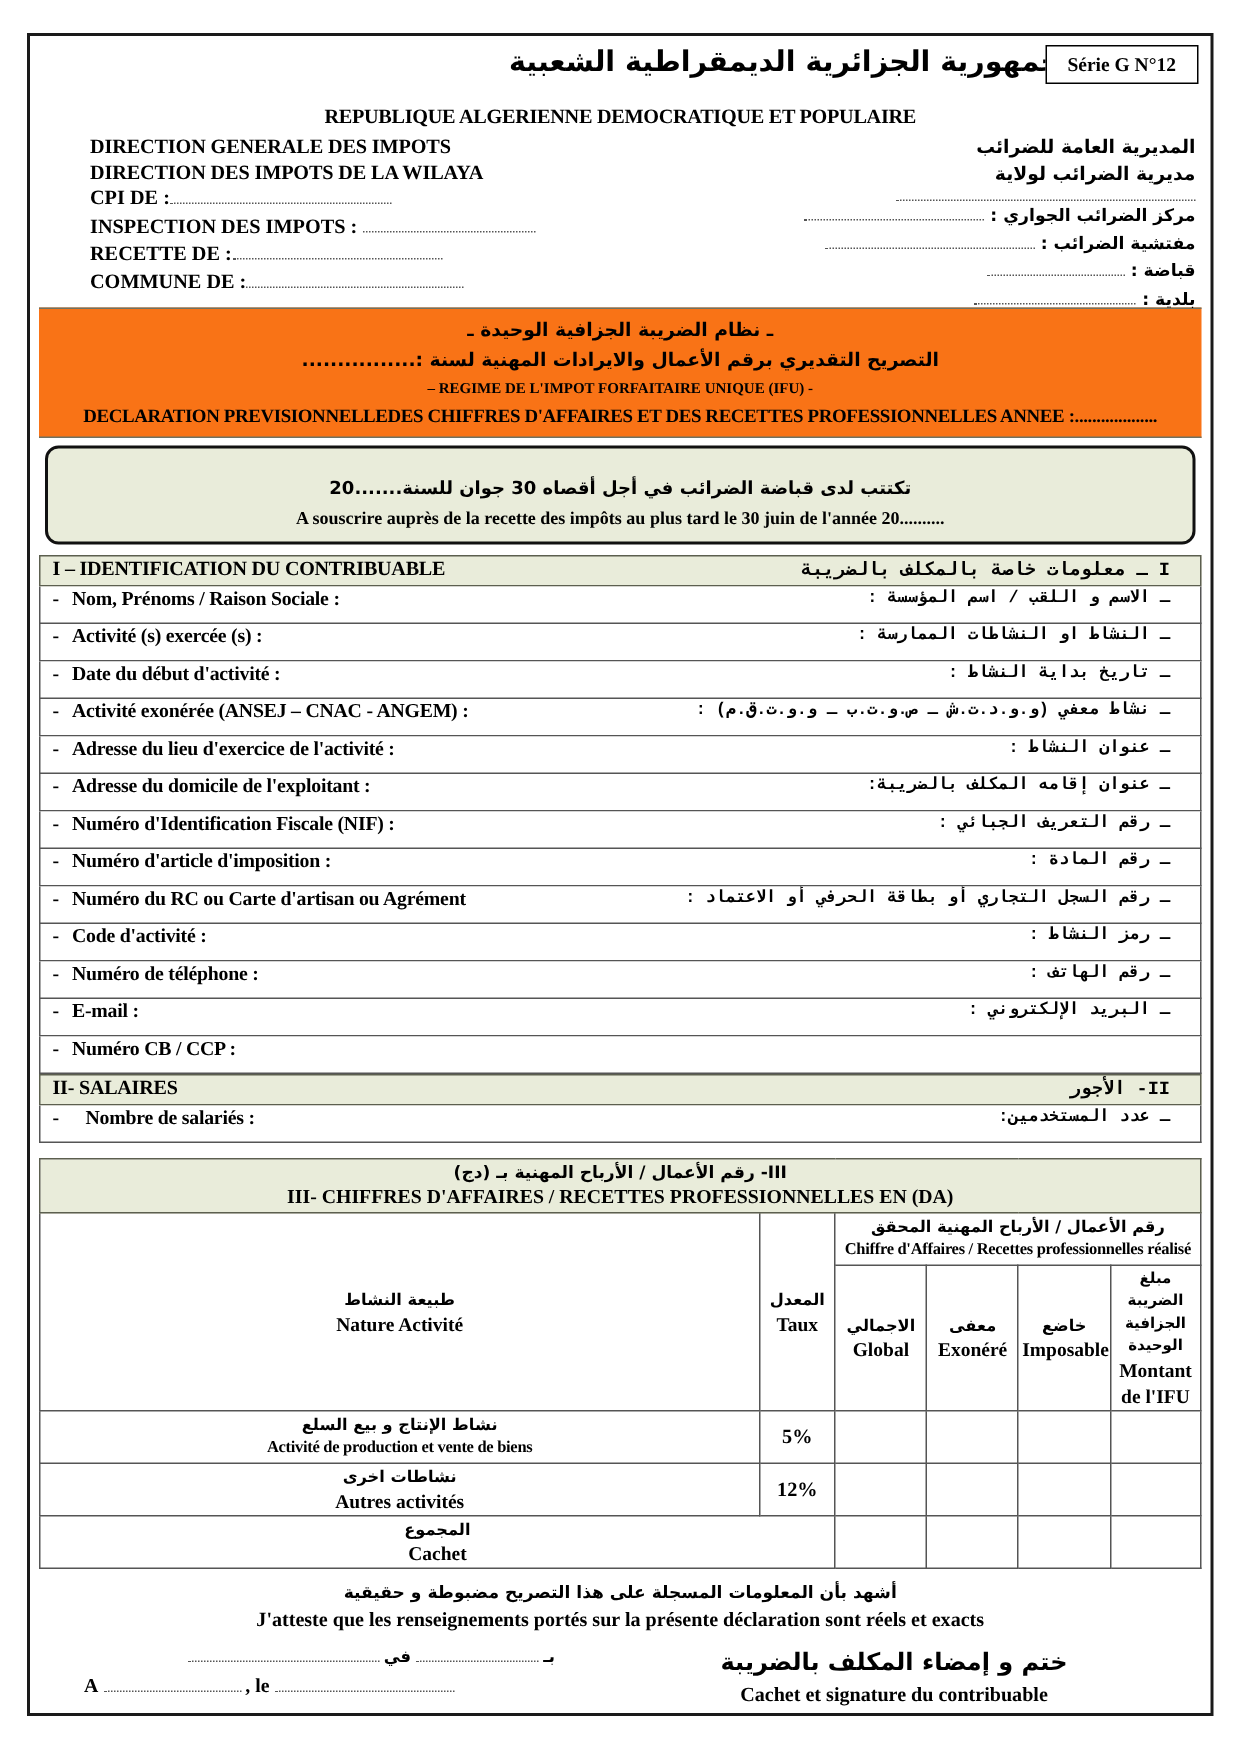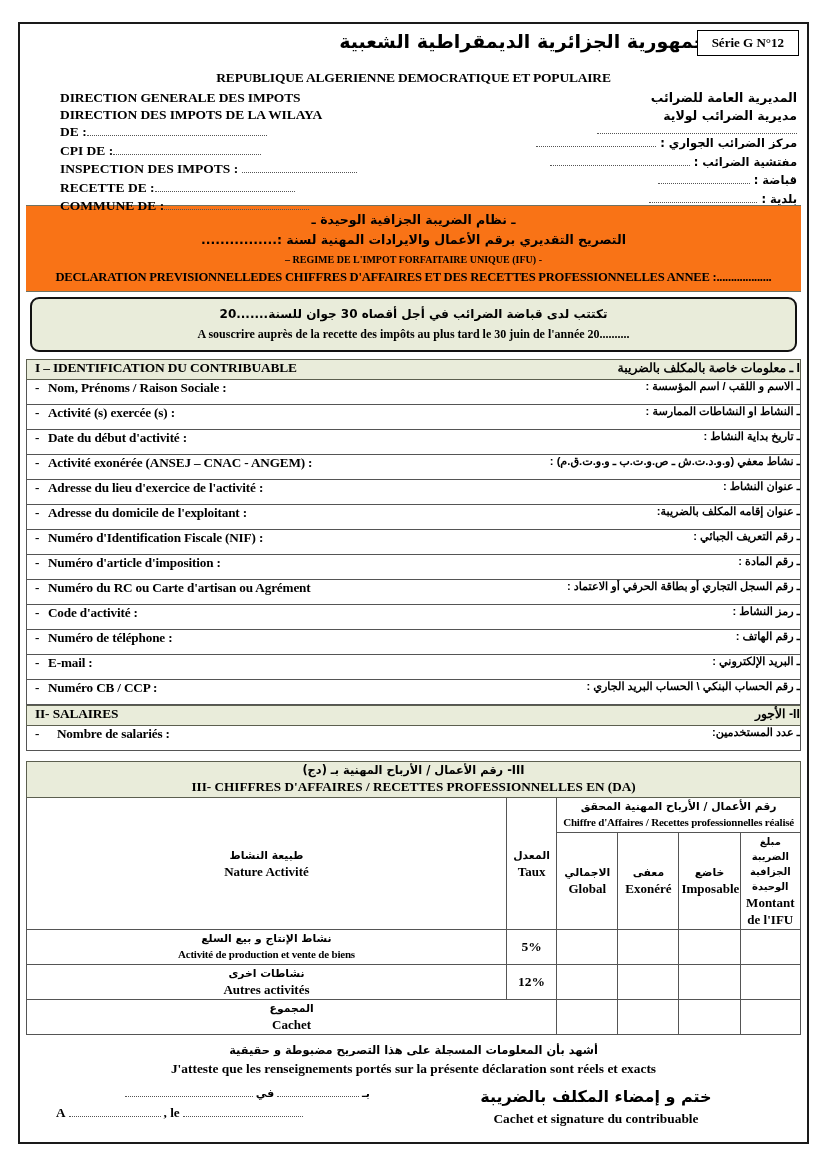--- a/index.html
+++ b/index.html
@@ -149,21 +149,21 @@
     line-height: 17px;
     letter-spacing: -0.25px;
   }
 
   
   .notice {
     margin: 5px 4px 0 4px;
     border: 2.5px solid #111;
     border-radius: 9px;
     background: #e9ecda;
-    padding: 5px 10px 6px 10px;
+    padding: 16px 10px 6px 10px;
     text-align: center;
   }
   .notice .ar {
     font-family: "DejaVu Sans", sans-serif;
     font-weight: bold;
     font-size: 12px;
     direction: rtl;
     line-height: 20px;
   }
   .notice .fr {
@@ -195,24 +195,24 @@
     flex: 1 1 50%;
     padding-left: 8px;
     font-weight: bold;
     font-size: 13.2px;
     letter-spacing: -0.15px;
     white-space: nowrap;
     overflow: hidden;
   }
   .row .ar-cell {
     flex: 1 1 50%;
-    padding-right: 0;
+    padding-right: 20px;
     text-align: right;
     direction: rtl;
-    font-family: Liberation Sans, sans-serif;
+    font-family: Liberation Mono, monospace;
     font-weight: bold;
     font-size: 11.2px;
     white-space: nowrap;
     overflow: hidden;
   }
   .row.head .fr-cell { font-size: 13.4px; }
   .row.head .ar-cell { font-size: 12.4px; }
   .row .dash { display: inline-block; width: 13px; }
 
   
@@ -341,24 +341,20 @@
     <div class="ar-title">الجمهورية الجزائرية الديمقراطية الشعبية</div>
     <div class="serie-box">Série G N°12</div>
   </div>
   <div class="fr-title">REPUBLIQUE ALGERIENNE DEMOCRATIQUE ET POPULAIRE</div>
 
   <div class="dir-block">
     <div class="dir-left">
       <div class="bold-line">DIRECTION GENERALE DES IMPOTS</div>
       <div class="bold-line">DIRECTION DES IMPOTS DE LA WILAYA</div>
       <div class="fld">
-        <span class="lbl">DE :</span>
-        <span class="dots" style="width:180px"></span>
-      </div>
-      <div class="fld">
         <span class="lbl">CPI DE :</span>
         <span class="dots" style="width:148px"></span>
       </div>
       <div class="fld">
         <span class="lbl">INSPECTION DES IMPOTS :</span>
         <span class="dots" style="width:115px;margin-left:4px"></span>
       </div>
       <div class="fld">
         <span class="lbl">RECETTE DE :</span>
         <span class="dots" style="width:140px"></span>
@@ -456,21 +452,20 @@
     <div class="row">
       <div class="fr-cell"><span class="dash">-</span><span>Numéro de téléphone :</span></div>
       <div class="ar-cell">ـ رقم الهاتف :</div>
     </div>
     <div class="row">
       <div class="fr-cell"><span class="dash">-</span><span>E-mail :</span></div>
       <div class="ar-cell">ـ البريد الإلكتروني :</div>
     </div>
     <div class="row">
       <div class="fr-cell"><span class="dash">-</span><span>Numéro CB / CCP :</span></div>
-      <div class="ar-cell">ـ رقم الحساب البنكي \ الحساب البريد الجاري :</div>
     </div>
   </div>
 
   <div class="sec" style="margin-top:0">
     <div class="row head">
       <div class="fr-cell">II- SALAIRES</div>
       <div class="ar-cell">II- الأجور</div>
     </div>
     <div class="row">
       <div class="fr-cell"><span class="dash" style="width:22px">-</span><span>Nombre de salariés :</span></div>

